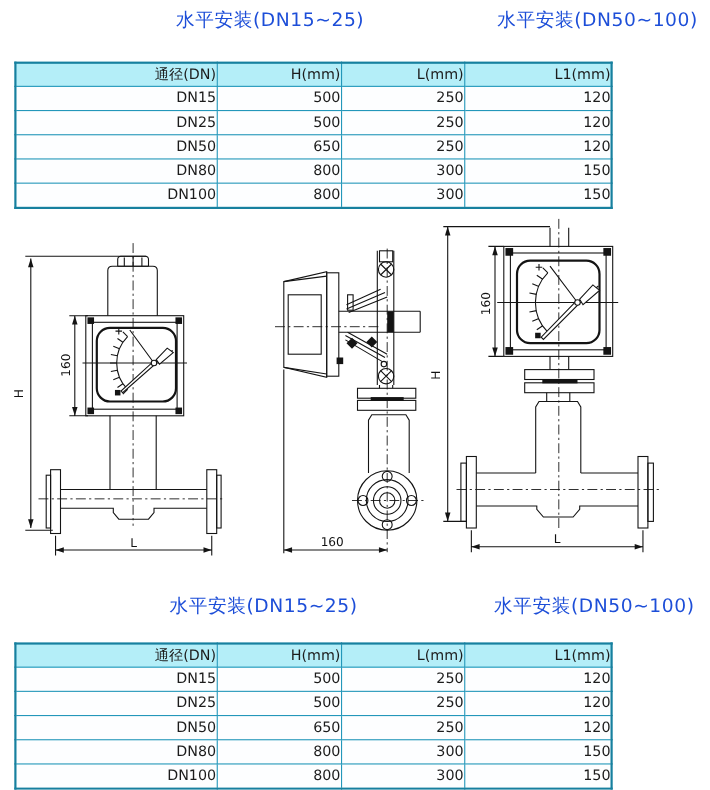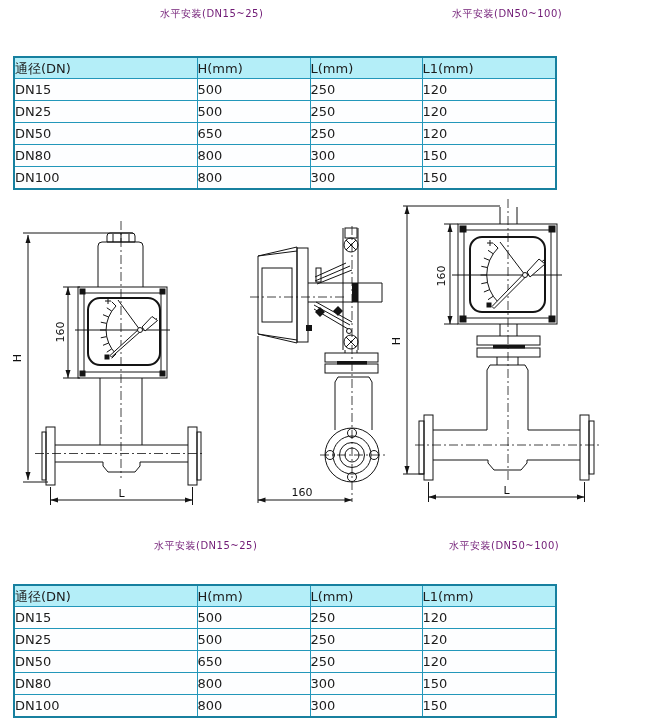--- a/index.html
+++ b/index.html
@@ -2,30 +2,30 @@
 <html lang="zh"><head>
 <meta charset="utf-8">
 <style>
   html,body{margin:0;padding:0;}
   body{
     width:645px;height:718px;position:relative;background:#fff;
     font-family:"DejaVu Sans","Liberation Sans",sans-serif;
     color:#1a1a1a;overflow:hidden;
   }
   .title{
-    position:absolute;font-size:10px;color:#701a75;white-space:nowrap;
+    position:absolute;font-size:17px;color:#1d4ed8;white-space:nowrap;
     letter-spacing:0.5px;
   }
   table.spec{
     position:absolute;left:13px;width:542px;border-collapse:collapse;
     table-layout:fixed;border:2px solid #17809f;background:#fdfeff;
   }
   table.spec th,table.spec td{
     border:1px solid #2397ba;font-weight:normal;font-size:13px;
-    text-align:left;vertical-align:middle;padding:0;height:21px;
+    text-align:right;vertical-align:middle;padding:0;height:21px;
     color:#1c1c1c;line-height:1;
   }
   table.spec thead th{background:#b4eef8;height:20px;}
   #table-top{top:56px;}
   #table-bottom{top:584px;}
   #drawings{position:absolute;left:0;top:193px;}
   
   .ln{stroke:#141414;stroke-width:1;fill:none;}
   .ln2{stroke:#141414;stroke-width:2;fill:none;}
   .cl{stroke:#141414;stroke-width:0.8;fill:none;stroke-dasharray:9 3 2 3;}

